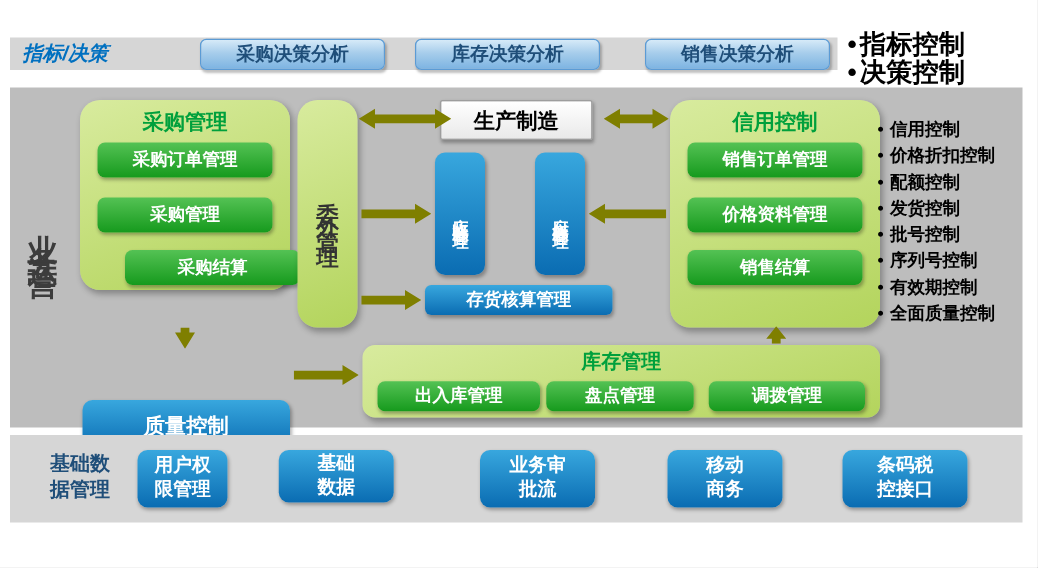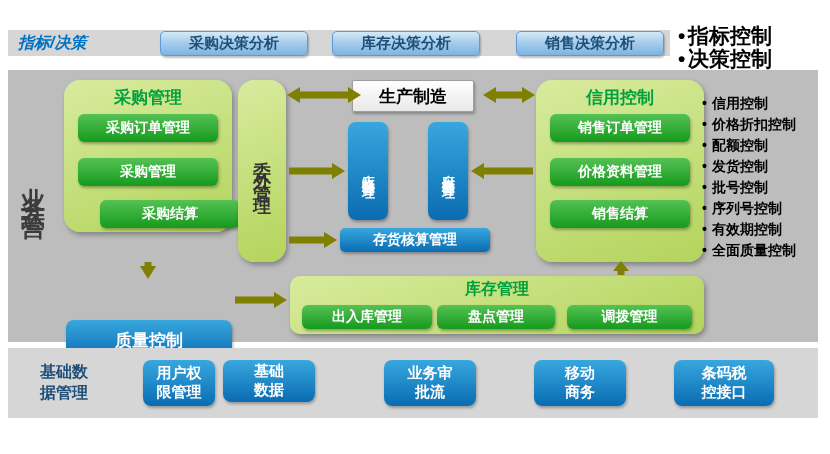--- a/index.html
+++ b/index.html
@@ -129,21 +129,21 @@
   <svg class="abs arrow" style="left:235px;top:291px;" width="52" height="18">
       <polygon fill="currentColor" points="0,5.5 39,5.5 39,1 52,9 39,17 39,12.5 0,12.5"></polygon>
     </svg>
   <svg class="abs arrow" style="left:612px;top:261px;" width="18" height="14">
       <polygon fill="currentColor" points="5.5,14 5.5,10 1,10 9,0 17,10 12.5,10 12.5,14"></polygon>
     </svg>
 
   <div class="abs bar" style="left:8px;top:348px;width:810px;height:70px;"></div>
   <div class="abs fc navy-label" style="left:14px;top:358px;width:100px;height:50px;">基础数
 据管理</div>
-  <div class="abs fc blue b-btn" style="left:110px;top:360px;width:72px;height:46px;margin-left:33px;">用户权
+  <div class="abs fc blue b-btn" style="left:110px;top:360px;width:72px;height:46px;">用户权
 限管理</div>
   <div class="abs fc blue b-btn" style="left:223px;top:360px;width:92px;height:42px;">基础
 数据</div>
   <div class="abs fc blue b-btn" style="left:384px;top:360px;width:92px;height:46px;">业务审
 批流</div>
   <div class="abs fc blue b-btn" style="left:534px;top:360px;width:92px;height:46px;">移动
 商务</div>
   <div class="abs fc blue b-btn" style="left:674px;top:360px;width:100px;height:46px;">条码税
 控接口</div>
 

